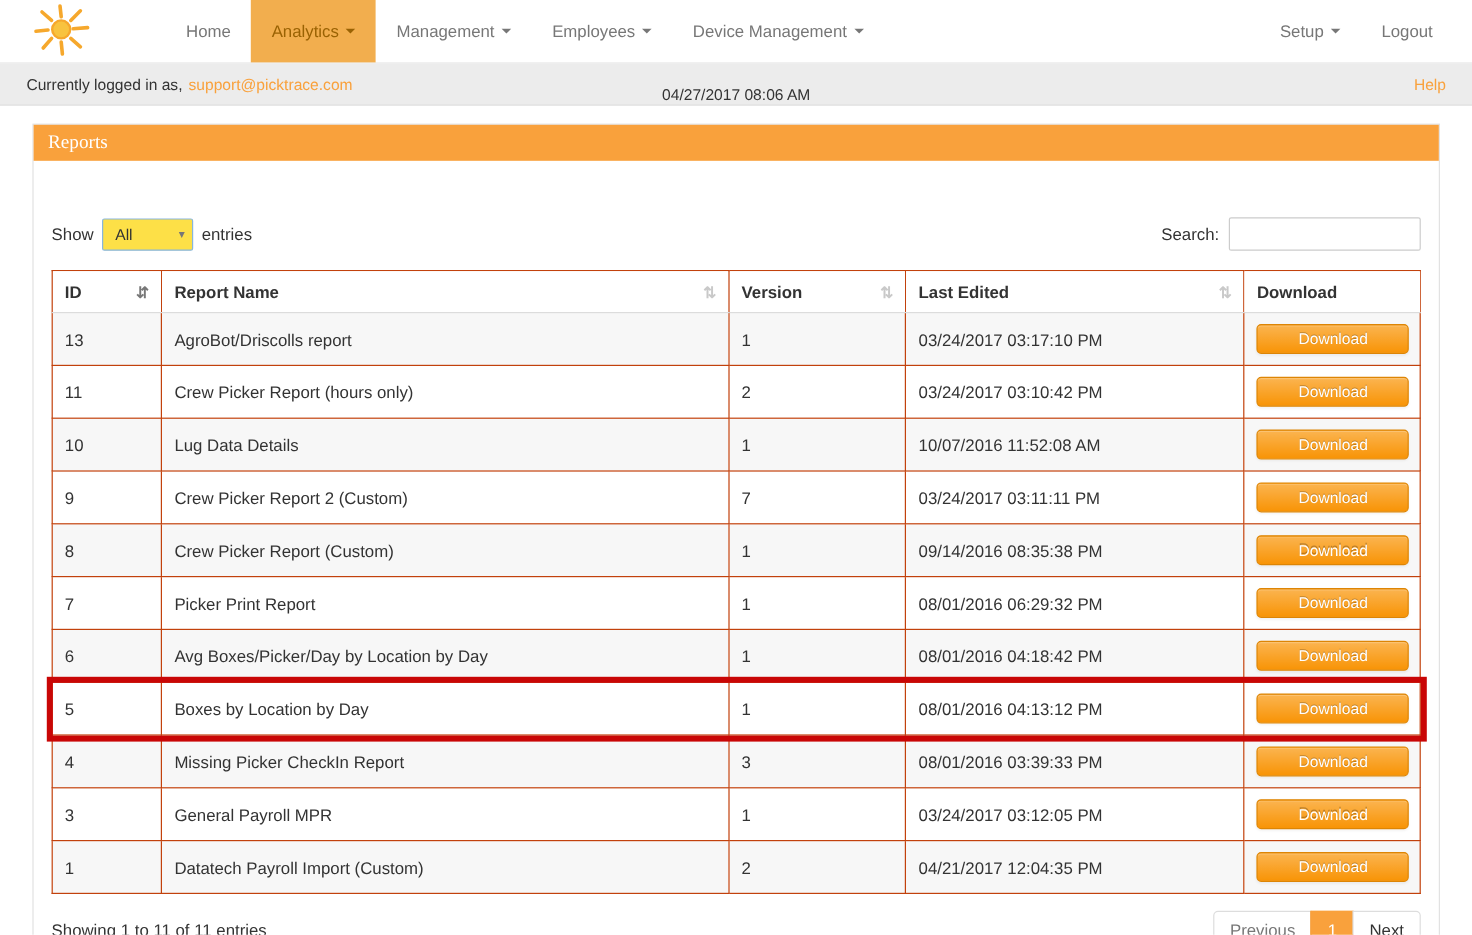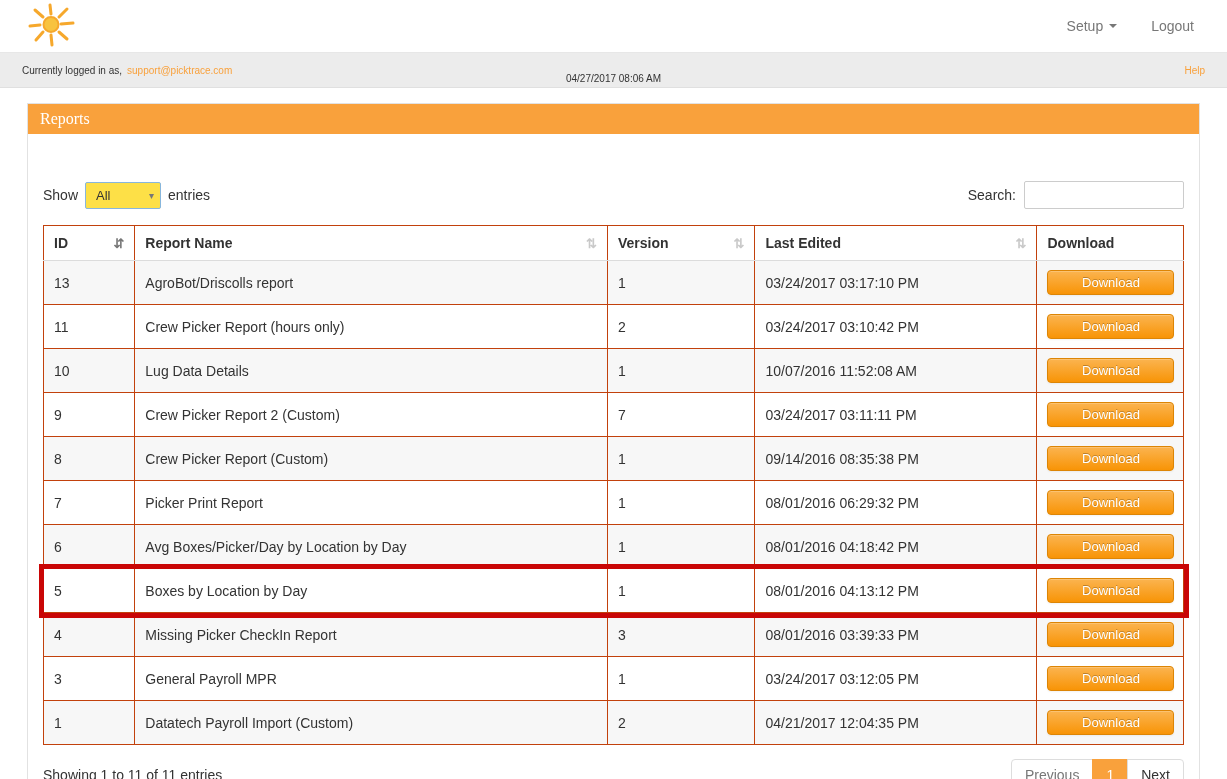--- a/index.html
+++ b/index.html
@@ -49,21 +49,21 @@
   }
 
   
   .statusbar {
     height: 35px;
     background: #ececec;
     border-bottom: 1px solid #e0e0e0;
     display: flex;
     align-items: center;
     padding: 0 22px;
-    font-size: 10px;
+    font-size: 13px;
     position: relative;
   }
   .email-link { color: #f9a13c; margin-left: 5px; }
   .datetime {
     position: absolute;
     left: 50%;
     transform: translateX(-50%);
     color: #333;
     margin-top: 17px;
   }
@@ -211,20 +211,41 @@
           <path d="M23 15 L15 8"></path>
           <path d="M20 23 L10 24"></path>
           <path d="M23 30 L16 38"></path>
           <path d="M31 33 L32 43"></path>
           <path d="M39 30 L47 37"></path>
         </g>
         <circle cx="31" cy="22.5" r="7.5" fill="#f8c33f" stroke="#f6a82c" stroke-width="2"></circle>
       </svg>
     </span>
   </div>
+  <div class="nav-group nav-left">
+      <div class="nav-item">
+        <span>Home</span>
+      </div>
+      <div class="nav-item active">
+        <span>Analytics</span>
+        <span class="caret"></span>
+      </div>
+      <div class="nav-item">
+        <span>Management</span>
+        <span class="caret"></span>
+      </div>
+      <div class="nav-item">
+        <span>Employees</span>
+        <span class="caret"></span>
+      </div>
+      <div class="nav-item">
+        <span>Device Management</span>
+        <span class="caret"></span>
+      </div>
+    </div>
   <div class="nav-group nav-right">
       <div class="nav-item">
         <span>Setup</span>
         <span class="caret"></span>
       </div>
       <div class="nav-item">
         <span>Logout</span>
       </div>
     </div>
 </div>

